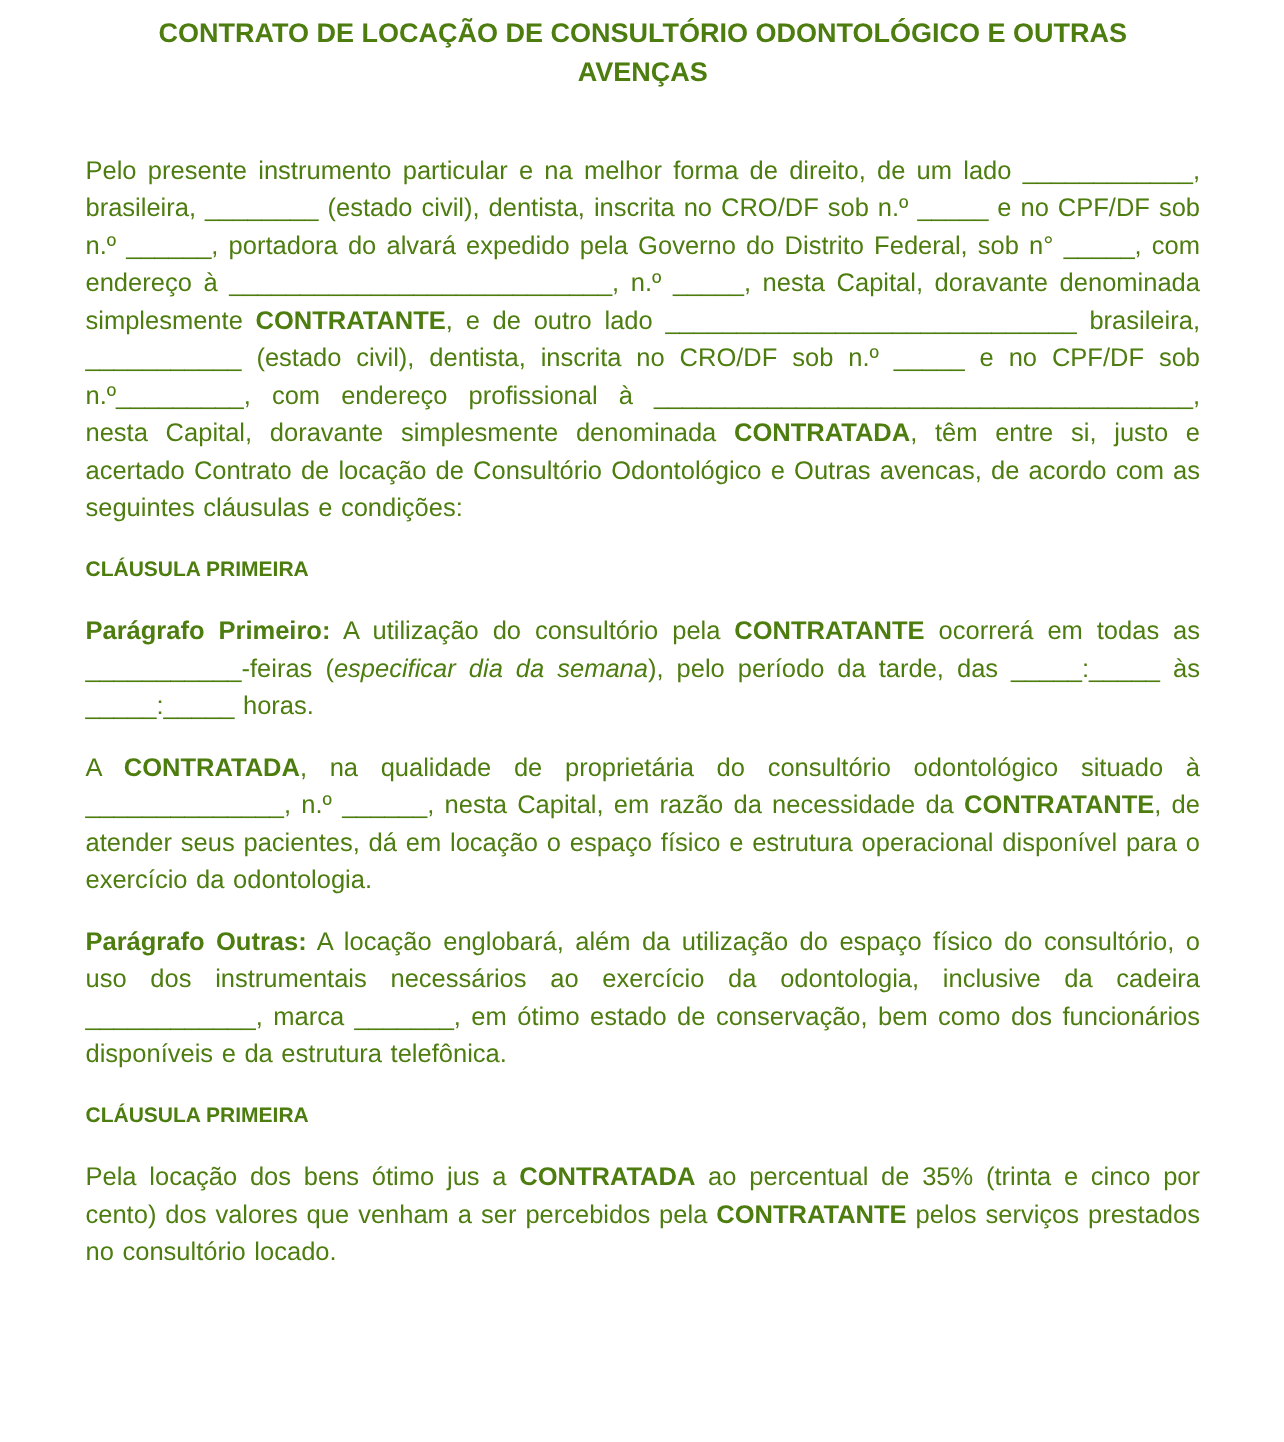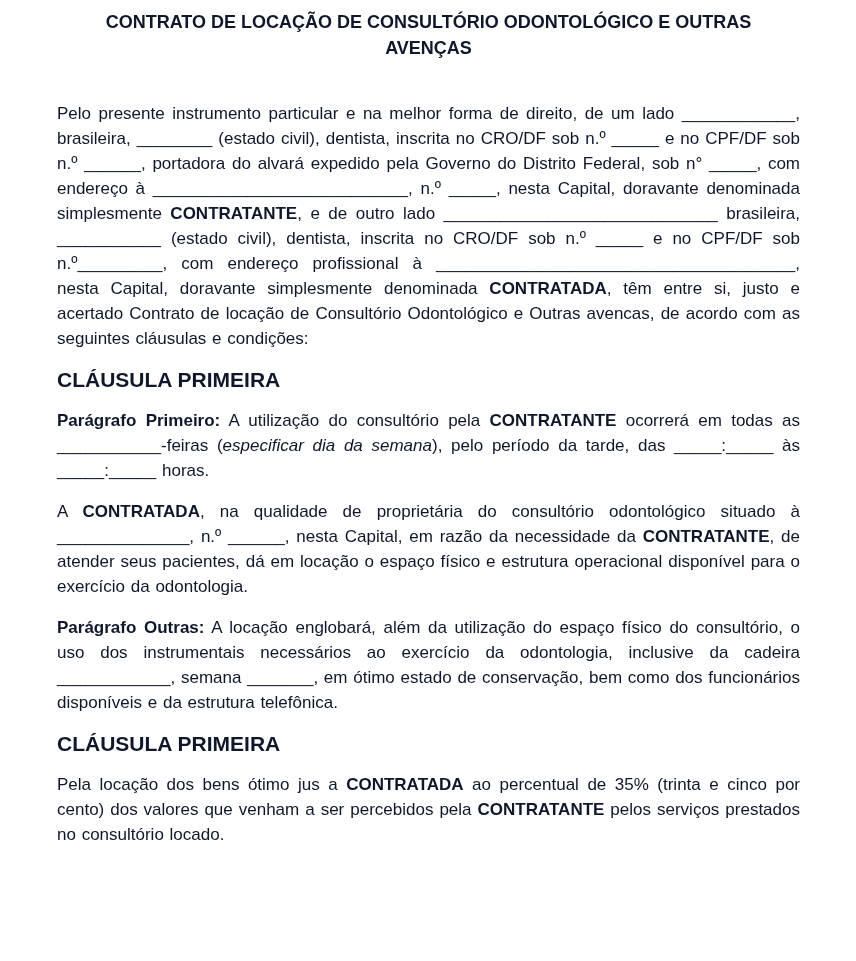--- a/index.html
+++ b/index.html
@@ -8,35 +8,35 @@
     background: #ffffff;
   }
   .page {
     position: relative;
     width: 856px;
     height: 961px;
     overflow: hidden;
     box-sizing: border-box;
     padding: 9px 56px 0 57px;
     background: #ffffff;
-    color: #0f172a;
+    color: #4d7c0f;
     font-family: "Liberation Sans", "DejaVu Sans", sans-serif;
     font-size: 17px;
     line-height: 25px;
   }
   .title {
     font-size: 18px;
     line-height: 26px;
     font-weight: bold;
     text-align: center;
     margin: 0 auto 40px auto;
     max-width: 730px;
   }
   .heading {
-    font-size: 21px;
+    font-size: 14px;
     line-height: 25px;
     font-weight: bold;
     text-align: left;
     margin: 0 0 16px 0;
   }
   .para {
     margin: 0 0 16px 0;
     text-align: justify;
     letter-spacing: 0;
     word-spacing: 1px;
@@ -52,20 +52,20 @@
   <h1 class="title">CONTRATO DE LOCAÇÃO DE CONSULTÓRIO ODONTOLÓGICO E OUTRAS AVENÇAS</h1>
 
   <p class="para"><span>Pelo presente instrumento particular e na melhor forma de direito, de um lado ____________, brasileira, ________ (estado civil), dentista, inscrita no CRO/DF sob n.º _____ e no CPF/DF sob n.º ______, portadora do alvará expedido pela Governo do Distrito Federal, sob n° _____, com endereço à ___________________________, n.º _____, nesta Capital, doravante denominada simplesmente </span><span class="b">CONTRATANTE</span><span>, e de outro lado _____________________________ brasileira, ___________ (estado civil), dentista, inscrita no CRO/DF sob n.º _____ e no CPF/DF sob n.º_________, com endereço profissional à ______________________________________, nesta Capital, doravante simplesmente denominada </span><span class="b">CONTRATADA</span><span>, têm entre si, justo e acertado Contrato de locação de Consultório Odontológico e Outras avencas, de acordo com as seguintes cláusulas e condições:</span></p>
 
   <h2 class="heading">CLÁUSULA PRIMEIRA</h2>
 
   <p class="para"><span class="b">Parágrafo Primeiro:</span><span> A utilização do consultório pela </span><span class="b">CONTRATANTE</span><span> ocorrerá em todas as ___________-feiras (</span><span class="i">especificar dia da semana</span><span>), pelo período da tarde, das _____:_____ às _____:_____ horas.</span></p>
 
   <p class="para"><span>A </span><span class="b">CONTRATADA</span><span>, na qualidade de proprietária do consultório odontológico situado à ______________, n.º ______, nesta Capital, em razão da necessidade da </span><span class="b">CONTRATANTE</span><span>, de atender seus pacientes, dá em locação o espaço físico e estrutura operacional disponível para o exercício da odontologia.</span></p>
 
-  <p class="para"><span class="b">Parágrafo Outras:</span><span> A locação englobará, além da utilização do espaço físico do consultório, o uso dos instrumentais necessários ao exercício da odontologia, inclusive da cadeira ____________, semana _______, em ótimo estado de conservação, bem como dos funcionários disponíveis e da estrutura telefônica.</span></p>
+  <p class="para"><span class="b">Parágrafo Outras:</span><span> A locação englobará, além da utilização do espaço físico do consultório, o uso dos instrumentais necessários ao exercício da odontologia, inclusive da cadeira ____________, marca _______, em ótimo estado de conservação, bem como dos funcionários disponíveis e da estrutura telefônica.</span></p>
 
   <h2 class="heading">CLÁUSULA PRIMEIRA</h2>
 
   <p class="para"><span>Pela locação dos bens ótimo jus a </span><span class="b">CONTRATADA</span><span> ao percentual de 35% (trinta e cinco por cento) dos valores que venham a ser percebidos pela </span><span class="b">CONTRATANTE</span><span> pelos serviços prestados no consultório locado.</span></p>
 
 
 </div>
 
 </body></html>

